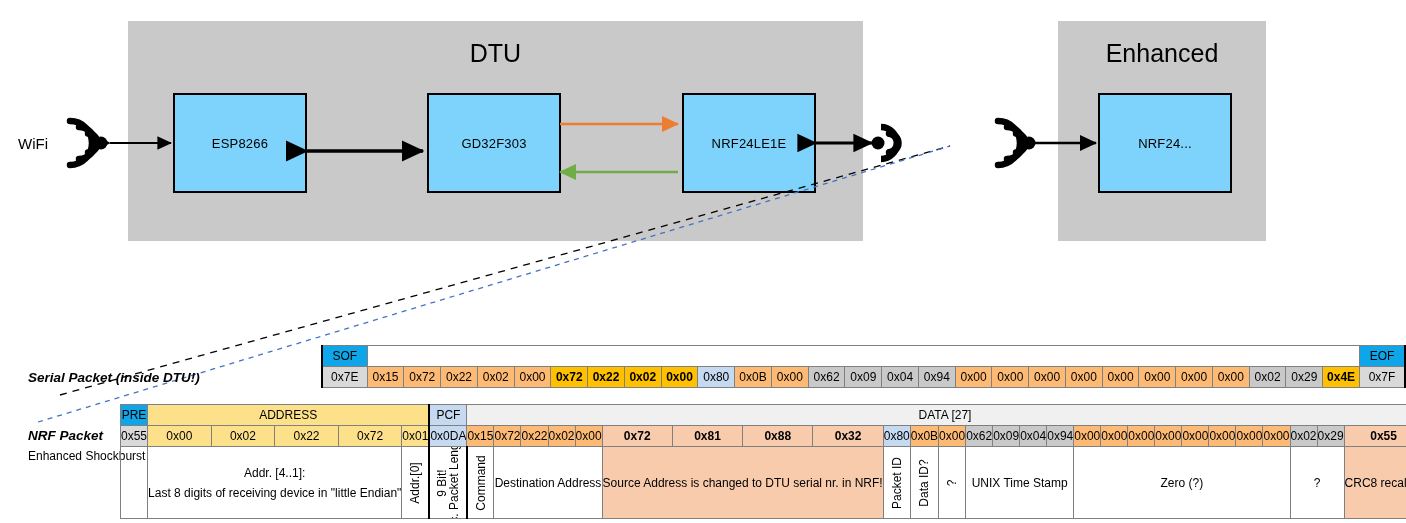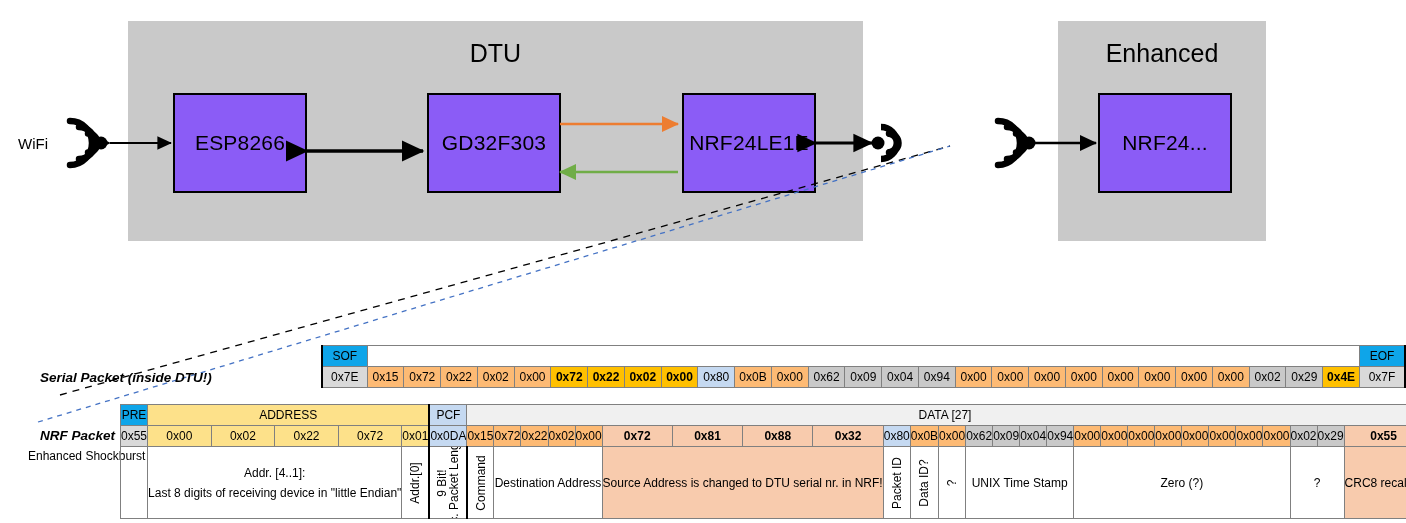--- a/index.html
+++ b/index.html
@@ -3,31 +3,31 @@
 <meta charset="utf-8">
 <style>
   html,body{margin:0;padding:0;background:#fff;}
   body{width:1406px;height:523px;position:relative;overflow:hidden;
        font-family:"Liberation Sans","DejaVu Sans",sans-serif;color:#000;}
 
   
   #blockdiagram{position:absolute;left:0;top:0;width:1291px;height:265px;}
   .enclosure{position:absolute;background:#c9c9c9;}
   .enclosure-title{position:absolute;width:100%;text-align:center;font-size:25px;color:#000;}
-  .chip{position:absolute;background:#8b5cf6;border:2.5px solid #000;
+  .chip{position:absolute;background:#7dd3fc;border:2.5px solid #000;
         display:flex;align-items:center;justify-content:center;
-        font-size:21px;letter-spacing:.2px;}
+        font-size:13px;letter-spacing:.2px;}
   .wifi-label{position:absolute;font-size:15px;}
 
   svg.overlay{position:absolute;left:0;top:0;width:1406px;height:523px;
               pointer-events:none;overflow:visible;}
 
   
   .rowlabel{position:absolute;font-style:italic;font-weight:bold;font-size:13.5px;
-            white-space:nowrap;margin-left:12px;}
+            white-space:nowrap;}
   .plainlabel{position:absolute;font-size:12px;white-space:nowrap;}
 
   .ptable{position:absolute;border-collapse:collapse;table-layout:fixed;}
   .ptable td{border:1px solid #808080;font-size:12px;text-align:center;
              vertical-align:middle;padding:0;height:20px;line-height:20px;
              white-space:nowrap;overflow:hidden;}
   .hdr{background:#0ea5e9;text-align:left;padding-left:3px;}
   .hdr-l{text-align:left;padding-left:3px;}
   .blank{border:none;background:transparent;}
 

